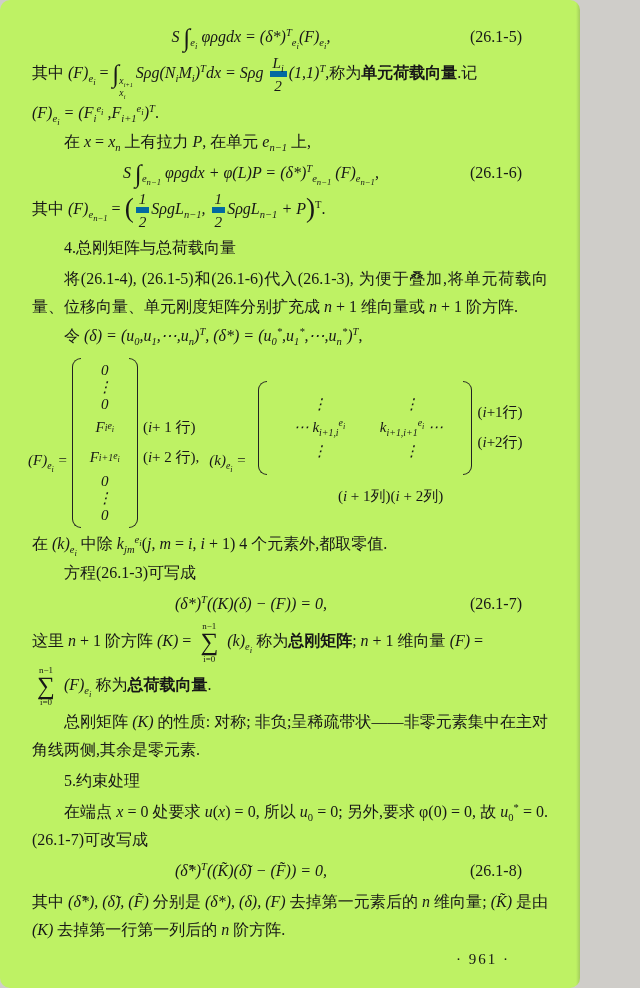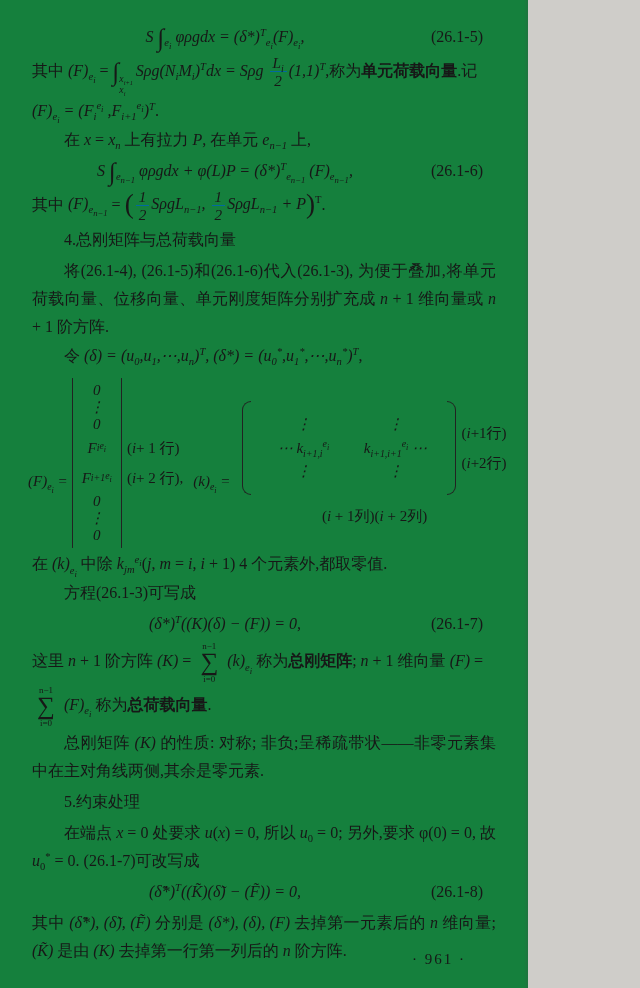--- a/index.html
+++ b/index.html
@@ -1,38 +1,38 @@
 <!DOCTYPE html>
 <html><head>
 <meta charset="utf-8">
 <style>
   html,body{margin:0;padding:0;background:#cfcdc9;}
   .page{
-    position:relative;width:528px;height:988px;box-sizing:border-box;
+    position:relative;width:580px;height:988px;box-sizing:border-box;
     padding:20px 32px 0 32px;overflow:hidden;
-    background:#15803d;color:#171717;
+    background:#bef264;color:#171717;
     font-family:"Liberation Serif","DejaVu Serif",serif;
-    font-size:16px;line-height:1.75;
+    font-size:16px;line-height:1.75;border-radius:10px;
   }
   .page::after{content:"";position:absolute;top:0;right:0;width:4px;height:100%;
     background:linear-gradient(to left, rgba(70,70,70,.22), rgba(0,0,0,0));pointer-events:none;}
   p{margin:1px 0;text-align:justify;}
   .ind{text-indent:2em;}
   b{font-weight:bold;}
   sub,sup{font-size:0.66em;line-height:0;}
   sub sub,sup sub,sub sup,sup sup{font-size:0.82em;}
   .eqrow{display:flex;align-items:center;margin:3px 0;}
   .eq{flex:1;text-align:center;font-style:italic;}
-  .tag{flex:none;width:78px;text-align:center;font-style:normal;}
+  .tag{flex:none;width:78px;text-align:left;font-style:normal;}
   .big{font-size:1.55em;font-style:normal;line-height:0;vertical-align:-0.18em;}
   .ilim{display:inline-flex;flex-direction:column;align-items:flex-start;
     font-size:0.6em;line-height:1.18;vertical-align:-0.65em;margin:0 3px 0 0;}
   .frac{display:inline-flex;flex-direction:column;align-items:center;
     vertical-align:middle;line-height:1.15;font-size:0.95em;margin:0 2px;}
-  .fn{border-bottom:1px solid #0369a1;padding:0 3px;}
+  .fn{border-bottom:6px solid #0369a1;padding:0 3px;}
   .fd{padding:0 3px;}
   .sum{display:inline-flex;flex-direction:column;align-items:center;
     font-size:0.56em;line-height:1.12;vertical-align:middle;margin:0 5px;font-style:normal;}
   .so{font-size:2.8em;line-height:0.9;}
   .bigp{font-size:1.7em;font-style:normal;line-height:0;vertical-align:-0.12em;}
   .heading{margin:3px 0;}
   
   .disp{display:flex;align-items:center;margin:8px 0 2px -4px;font-size:15px;line-height:1.2;}
   .dlhs{white-space:nowrap;margin-right:4px;font-style:italic;margin-top:36px;}
   .lp,.rp{align-self:stretch;width:8px;border:1.6px solid #222;}
@@ -42,21 +42,21 @@
   .vr{display:flex;align-items:center;justify-content:center;height:17px;line-height:1;}
   .vr.tall,.vlr.tall,.mr.tall,.mlr.tall{height:30px;}
   .vlab,.mlab{display:flex;flex-direction:column;justify-content:center;margin-left:5px;white-space:nowrap;}
   .vlr,.mlr{height:17px;display:flex;align-items:center;line-height:1;}
   .matblock{display:flex;flex-direction:column;align-items:center;margin-left:8px;}
   .matrow{display:flex;align-items:stretch;}
   .mat{display:flex;flex-direction:column;justify-content:center;padding:4px 6px;font-style:italic;}
   .mr{display:flex;align-items:center;line-height:1;height:17px;}
   .mc{width:92px;text-align:center;white-space:nowrap;}
   .mcol{margin-top:12px;white-space:nowrap;}
-  .pageno{position:absolute;right:62px;bottom:16px;font-size:15px;letter-spacing:2px;}
+  .pageno{position:absolute;right:70px;bottom:16px;font-size:15px;letter-spacing:2px;}
 </style>
 </head>
 <body>
 
 <div class="page">
 
   <div class="eqrow">
     <span class="eq">S <span class="big">∫</span><sub>e<sub>i</sub></sub> φρgdx = (δ*)<sup>T</sup><sub>e<sub>i</sub></sub>(F)<sub>e<sub>i</sub></sub>,</span>
     <span class="tag">(26.1-5)</span>
   </div>

